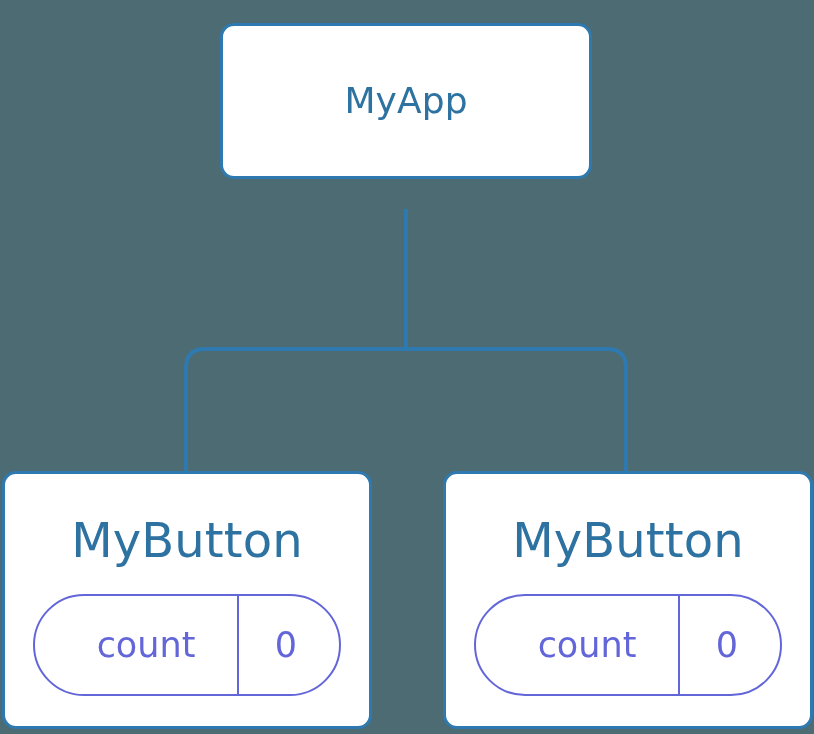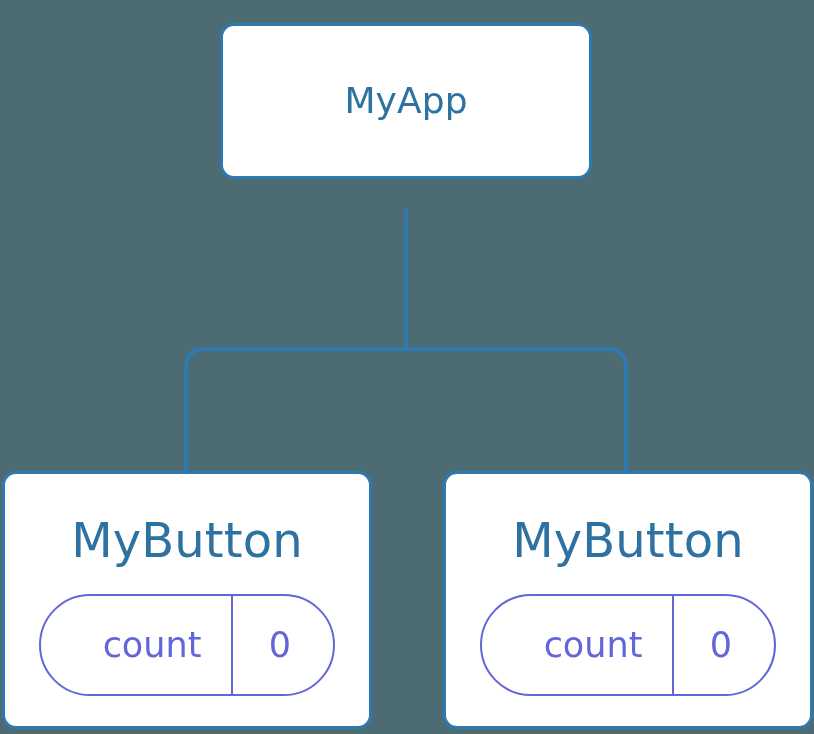--- a/index.html
+++ b/index.html
@@ -94,21 +94,21 @@
     display: flex;
     align-items: center;
     justify-content: center;
     color: #6366d8;
     font-size: 35px;
     line-height: 1;
     white-space: nowrap;
   }
 
   .state-key {
-    padding: 0 14px 0 46px;
+    padding: 0 26px 0 46px;
     min-width: 130px;
   }
 
   .state-val {
     border-left: 2px solid #6366d8;
     padding: 0 36px 0 30px;
     min-width: 34px;
   }
 </style>
 </head>

